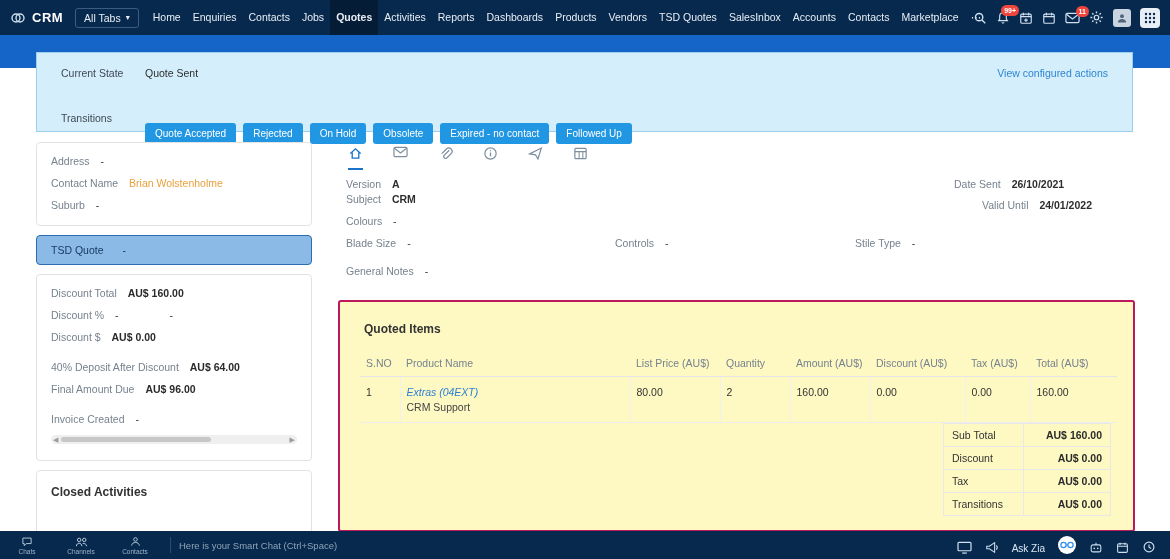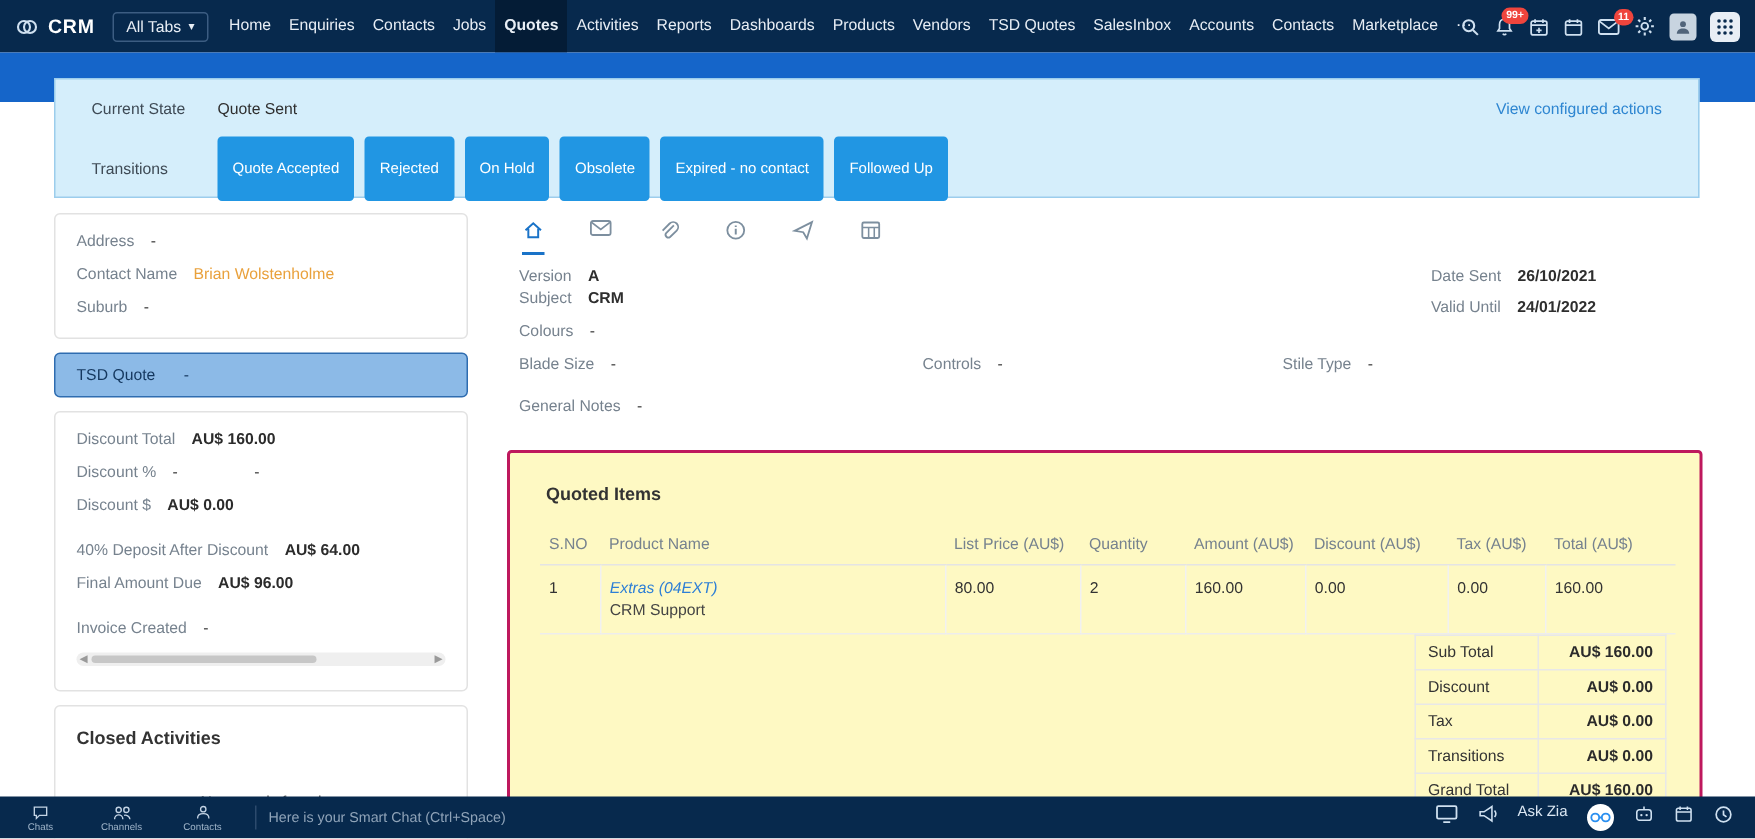--- a/index.html
+++ b/index.html
@@ -33,21 +33,21 @@
   
   .blue-band{position:absolute;top:35px;left:0;right:0;height:33px;background:var(--band);}
   .bp-panel{position:absolute;top:52px;left:36px;right:37px;height:80px;background:var(--panel_bg);
     border:1px solid var(--panel_border);border-radius:0;padding:14px 24px;}
   .bp-row{display:flex;align-items:center;margin-bottom:12px;}
   .bp-label{width:84px;flex:none;font-size:10.5px;color:#3e4a55;}
   .bp-state{font-size:10.5px;color:#2e2e2e;}
   .bp-link{position:absolute;top:14px;right:24px;font-size:10.5px;color:var(--link_blue);text-decoration:none;cursor:pointer;}
   .bp-buttons{display:flex;gap:7px;}
   .tbtn{background:var(--btn_blue);color:#fff;border:none;border-radius:3px;font-size:10px;
-    font-family:inherit;padding:16px 10px;cursor:pointer;white-space:nowrap;}
+    font-family:inherit;padding:5px 10px;cursor:pointer;white-space:nowrap;margin-top:32px;}
 
   
   .left-col{position:absolute;top:142px;left:36px;width:276px;}
   .card{background:#fff;border:1px solid #e2e2e2;border-radius:4px;margin-bottom:9px;}
   .card.pad{padding:12px 14px;}
   .frow{font-size:10.5px;margin-bottom:10px;white-space:nowrap;}
   .frow:last-child{margin-bottom:2px;}
   .lab{color:#76828e;}
   .val{color:#3a3a3a;margin-left:8px;}
   .val.b{font-weight:bold;color:#2b2b2b;}
@@ -92,21 +92,21 @@
 
   
   .bottombar{position:absolute;left:0;right:0;bottom:0;height:28px;background:var(--navbar);
     display:flex;align-items:center;color:#c3d3e4;}
   .bb-item{display:flex;flex-direction:column;align-items:center;justify-content:center;width:54px;height:28px;cursor:pointer;}
   .bb-item svg{display:block;}
   .bb-item .bb-lab{font-size:6.5px;color:#9fb4c9;margin-top:1px;}
   .bb-sep{width:1px;height:16px;background:#2c4a6d;margin:0 8px;}
   .chat-input{background:transparent;border:none;outline:none;color:#cfe0f0;font-size:9.5px;width:250px;font-family:inherit;}
   .chat-input::placeholder{color:#8fa3b8;}
-  .bb-right{margin-left:auto;display:flex;align-items:flex-start;gap:13px;padding-right:14px;}
+  .bb-right{margin-left:auto;display:flex;align-items:flex-end;gap:13px;padding-right:14px;}
   .askzia{font-size:10px;color:#dbe7f3;cursor:pointer;}
   .zia-badge{width:18px;height:18px;border-radius:50%;background:#fff;display:flex;align-items:center;justify-content:center;cursor:pointer;}
 </style>
 </head>
 <body>
 
 <div class="app">
 
   <header class="topnav">
     <div class="nav-left">
@@ -331,21 +331,21 @@
       <span class="v">A</span>
     </div>
     <div class="fld" style="top:51px;left:20px;">
       <span class="lab">Subject</span>
       <span class="v">CRM</span>
     </div>
     <div class="fld" style="top:36px;left:628px;">
       <span class="lab">Date Sent</span>
       <span class="v">26/10/2021</span>
     </div>
-    <div class="fld" style="top:57px;left:628px;">
+    <div class="fld" style="top:57px;left:656px;">
       <span class="lab">Valid Until</span>
       <span class="v">24/01/2022</span>
     </div>
     <div class="fld" style="top:73px;left:20px;">
       <span class="lab">Colours</span>
       <span class="d">-</span>
     </div>
     <div class="fld" style="top:95px;left:20px;">
       <span class="lab">Blade Size</span>
       <span class="d">-</span>
@@ -415,24 +415,20 @@
             <td class="sv">AU$ 0.00</td>
           </tr>
           <tr>
             <td>Tax</td>
             <td class="sv">AU$ 0.00</td>
           </tr>
           <tr>
             <td>Transitions</td>
             <td class="sv">AU$ 0.00</td>
           </tr>
-          <tr>
-            <td>Grand Total</td>
-            <td class="sv">AU$ 160.00</td>
-          </tr>
         </tbody>
       </table>
     </div>
   </main>
 
   <footer class="bottombar">
     <span class="bb-item">
       <svg width="12" height="11" viewBox="0 0 16 16">
           <path d="M2 3 h12 v8 h-7 l-3 3 v-3 h-2 z" fill="none" stroke="currentColor" stroke-width="1.3"></path>
         </svg>

